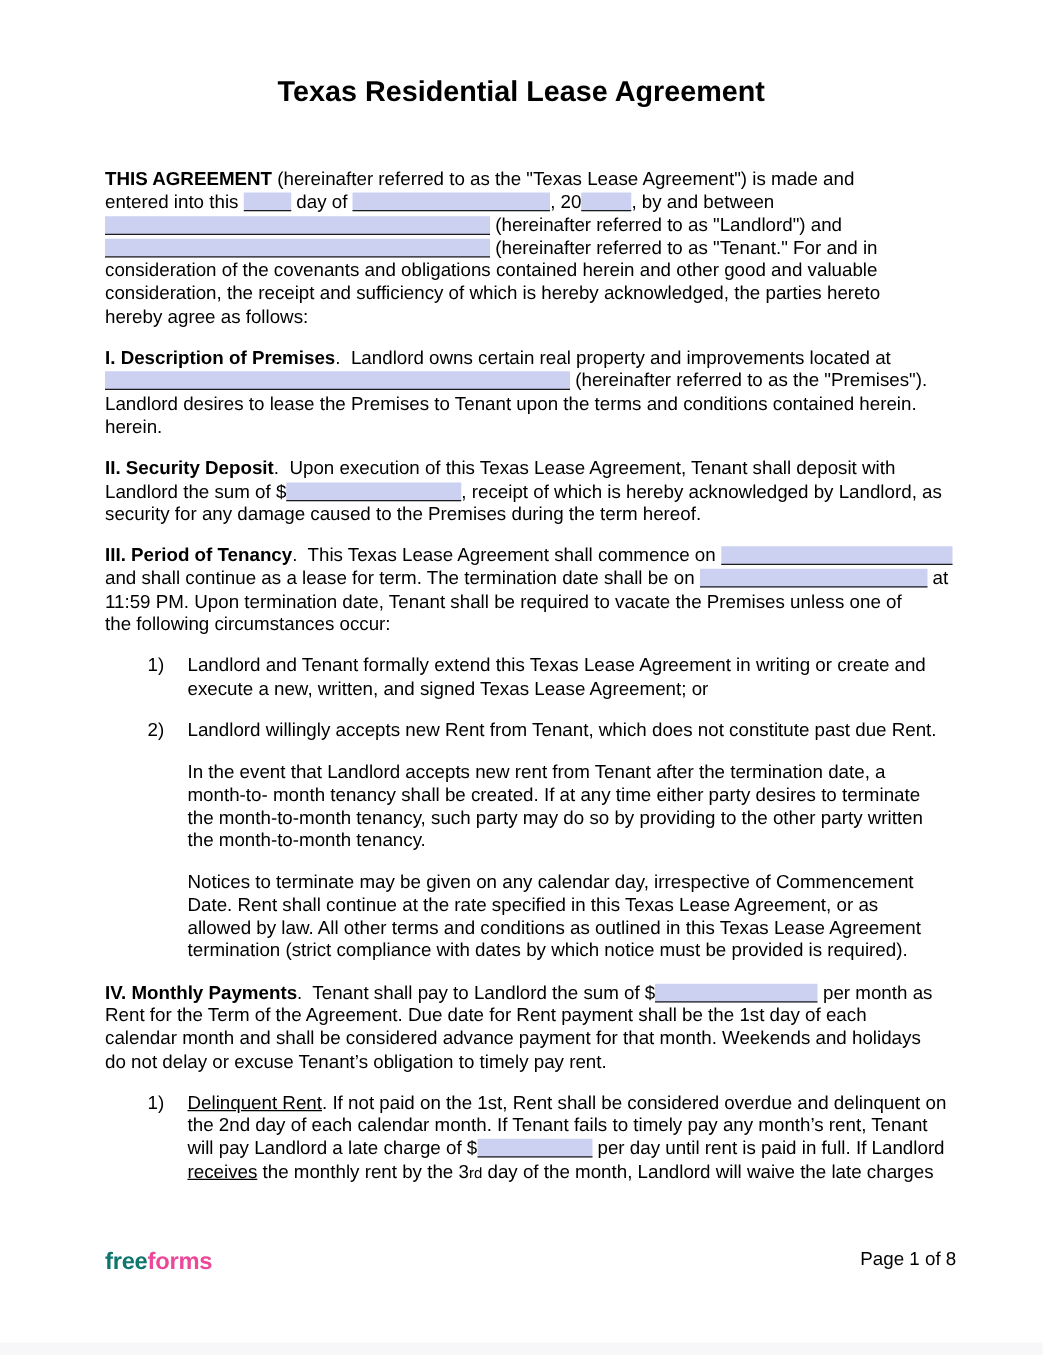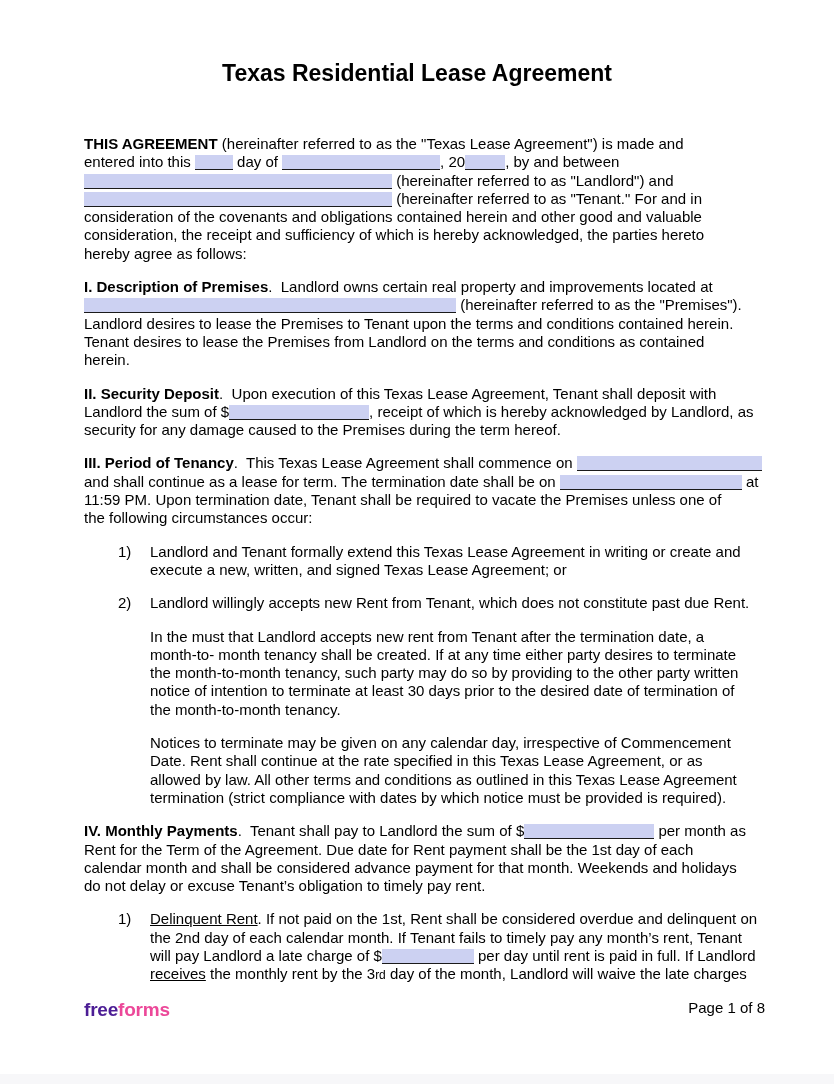--- a/index.html
+++ b/index.html
@@ -28,21 +28,21 @@
   .li .num{flex:0 0 32px;width:32px;}
   .li-body{flex:0 0 640px;width:640px;}
   .sub{margin:0 0 15px 66px;}
   .ul{text-decoration:underline;}
   .itul{text-decoration:underline;}
   .ord{font-size:12px;}
   .footer-logo{
     position:absolute;left:84px;top:999px;
     font-size:19px;font-weight:bold;letter-spacing:-0.2px;
   }
-  .logo-free{color:#4c1d95;}
+  .logo-free{color:#0f766e;}
   .logo-forms{color:#ec4899;}
   .page-num{position:absolute;right:69px;top:999px;font-size:15px;}
   .bottom-strip{position:absolute;left:0;bottom:0;width:834px;height:10px;background:#f7f7f9;}
 </style>
 </head>
 <body>
 
 <div class="page">
 
   <h1 class="doc-title">Texas Residential Lease Agreement</h1>
@@ -56,21 +56,20 @@
       <span class="ln"><span class="field w308"></span><span> (hereinafter referred to as "Tenant." For and in</span></span>
       <span class="ln">consideration of the covenants and obligations contained herein and other good and valuable</span>
       <span class="ln">consideration, the receipt and sufficiency of which is hereby acknowledged, the parties hereto</span>
       <span class="ln">hereby agree as follows:</span>
     </div>
 
     <div class="para">
       <span class="ln"><b class="hd">I. Description of Premises</b><span>.&nbsp; Landlord owns certain real property and improvements located at</span></span>
       <span class="ln"><span class="field w372"></span><span> (hereinafter referred to as the "Premises").</span></span>
       <span class="ln">Landlord desires to lease the Premises to Tenant upon the terms and conditions contained herein.</span>
-      <span class="ln">Tenant desires to lease the Premises from Landlord on the terms and conditions as contained</span>
       <span class="ln">herein.</span>
     </div>
 
     <div class="para">
       <span class="ln"><b class="hd">II. Security Deposit</b><span>.&nbsp; Upon execution of this Texas Lease Agreement, Tenant shall deposit with</span></span>
       <span class="ln"><span>Landlord the sum of $</span><span class="field w140"></span><span>, receipt of which is hereby acknowledged by Landlord, as</span></span>
       <span class="ln">security for any damage caused to the Premises during the term hereof.</span>
     </div>
 
     <div class="para">
@@ -89,24 +88,23 @@
     </div>
 
     <div class="li">
       <span class="num">2)</span>
       <span class="li-body">
         <span class="ln">Landlord willingly accepts new Rent from Tenant, which does not constitute past due Rent.</span>
       </span>
     </div>
 
     <div class="sub">
-      <span class="ln">In the must that Landlord accepts new rent from Tenant after the termination date, a</span>
+      <span class="ln">In the event that Landlord accepts new rent from Tenant after the termination date, a</span>
       <span class="ln">month-to- month tenancy shall be created. If at any time either party desires to terminate</span>
       <span class="ln">the month-to-month tenancy, such party may do so by providing to the other party written</span>
-      <span class="ln">notice of intention to terminate at least 30 days prior to the desired date of termination of</span>
       <span class="ln">the month-to-month tenancy.</span>
     </div>
 
     <div class="sub">
       <span class="ln">Notices to terminate may be given on any calendar day, irrespective of Commencement</span>
       <span class="ln">Date. Rent shall continue at the rate specified in this Texas Lease Agreement, or as</span>
       <span class="ln">allowed by law. All other terms and conditions as outlined in this Texas Lease Agreement</span>
       <span class="ln">termination (strict compliance with dates by which notice must be provided is required).</span>
     </div>
 

